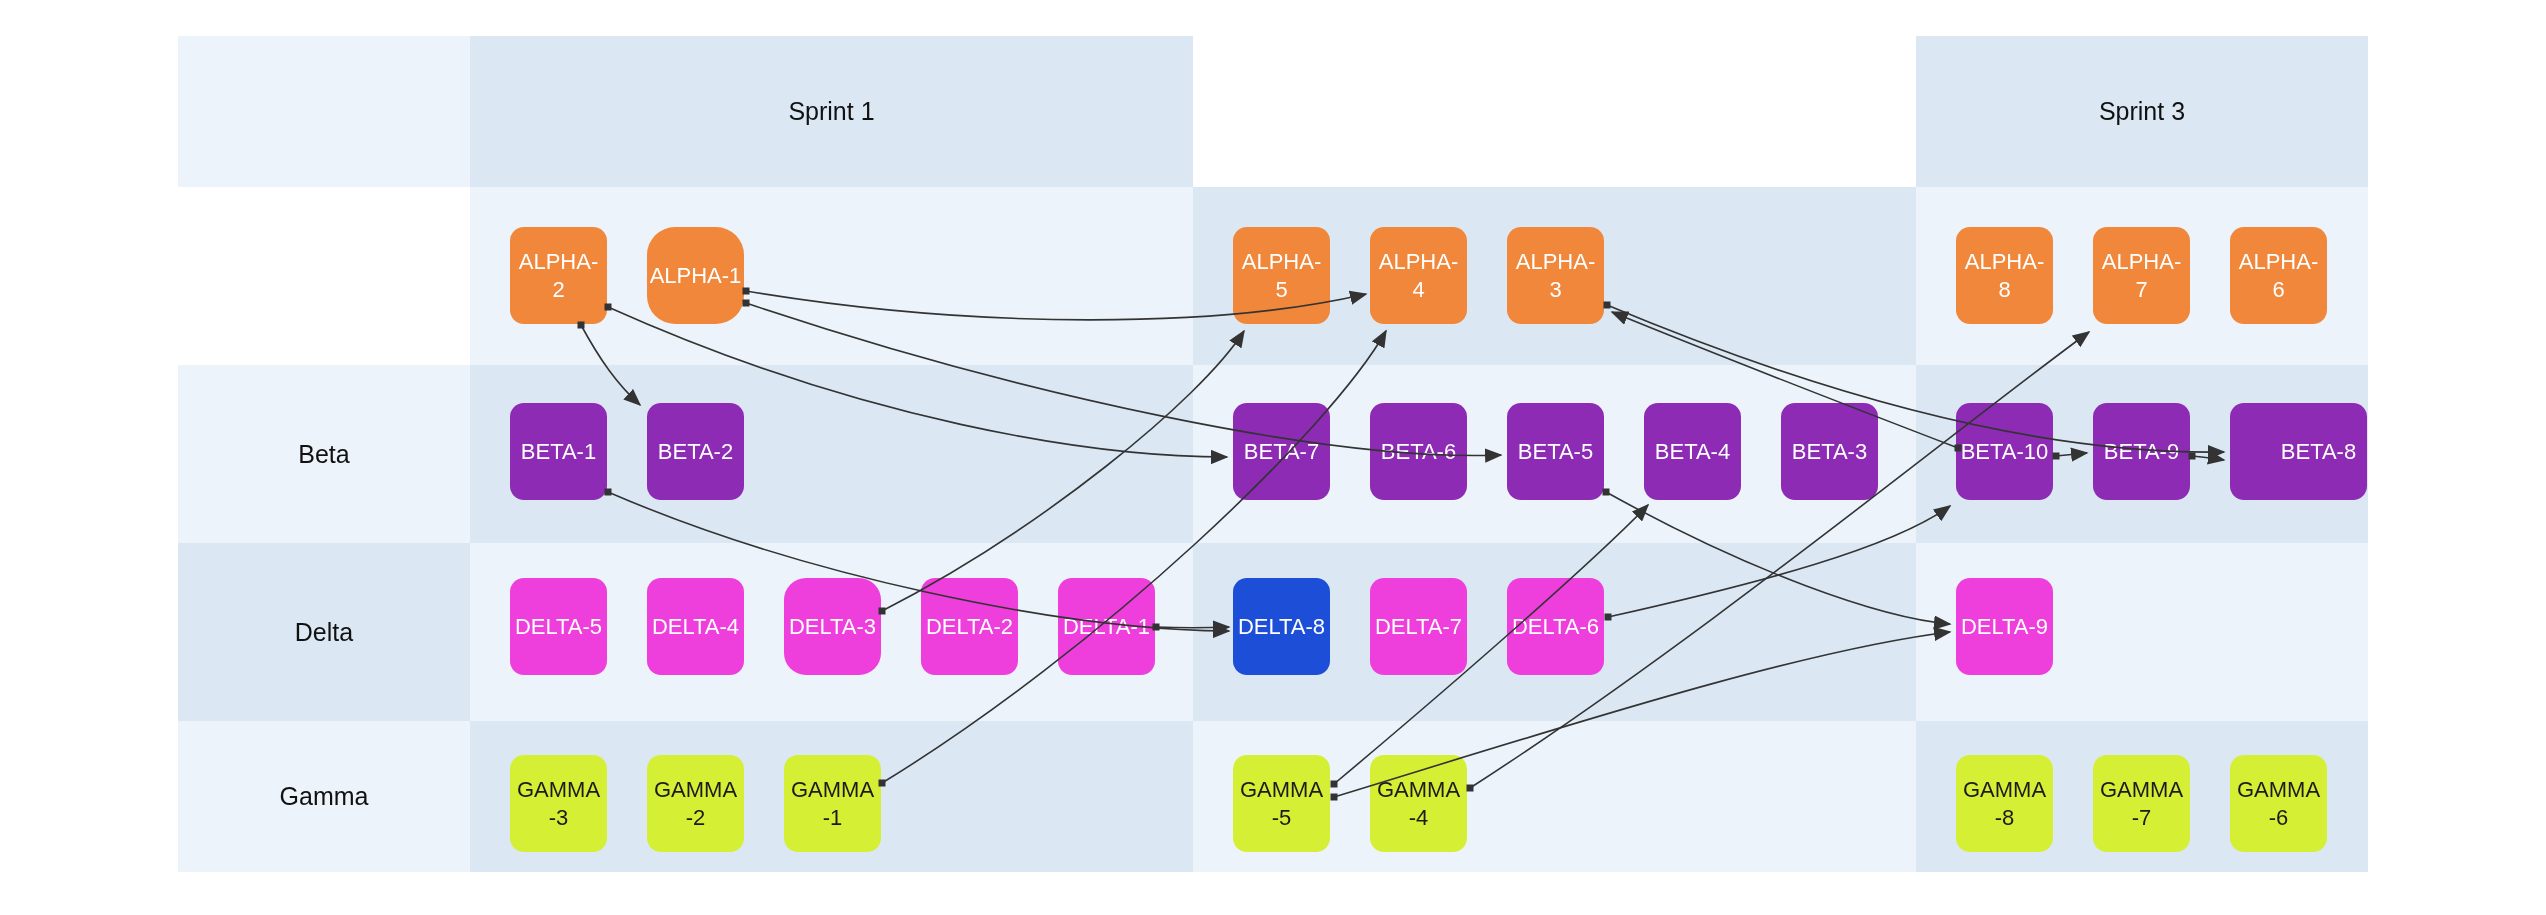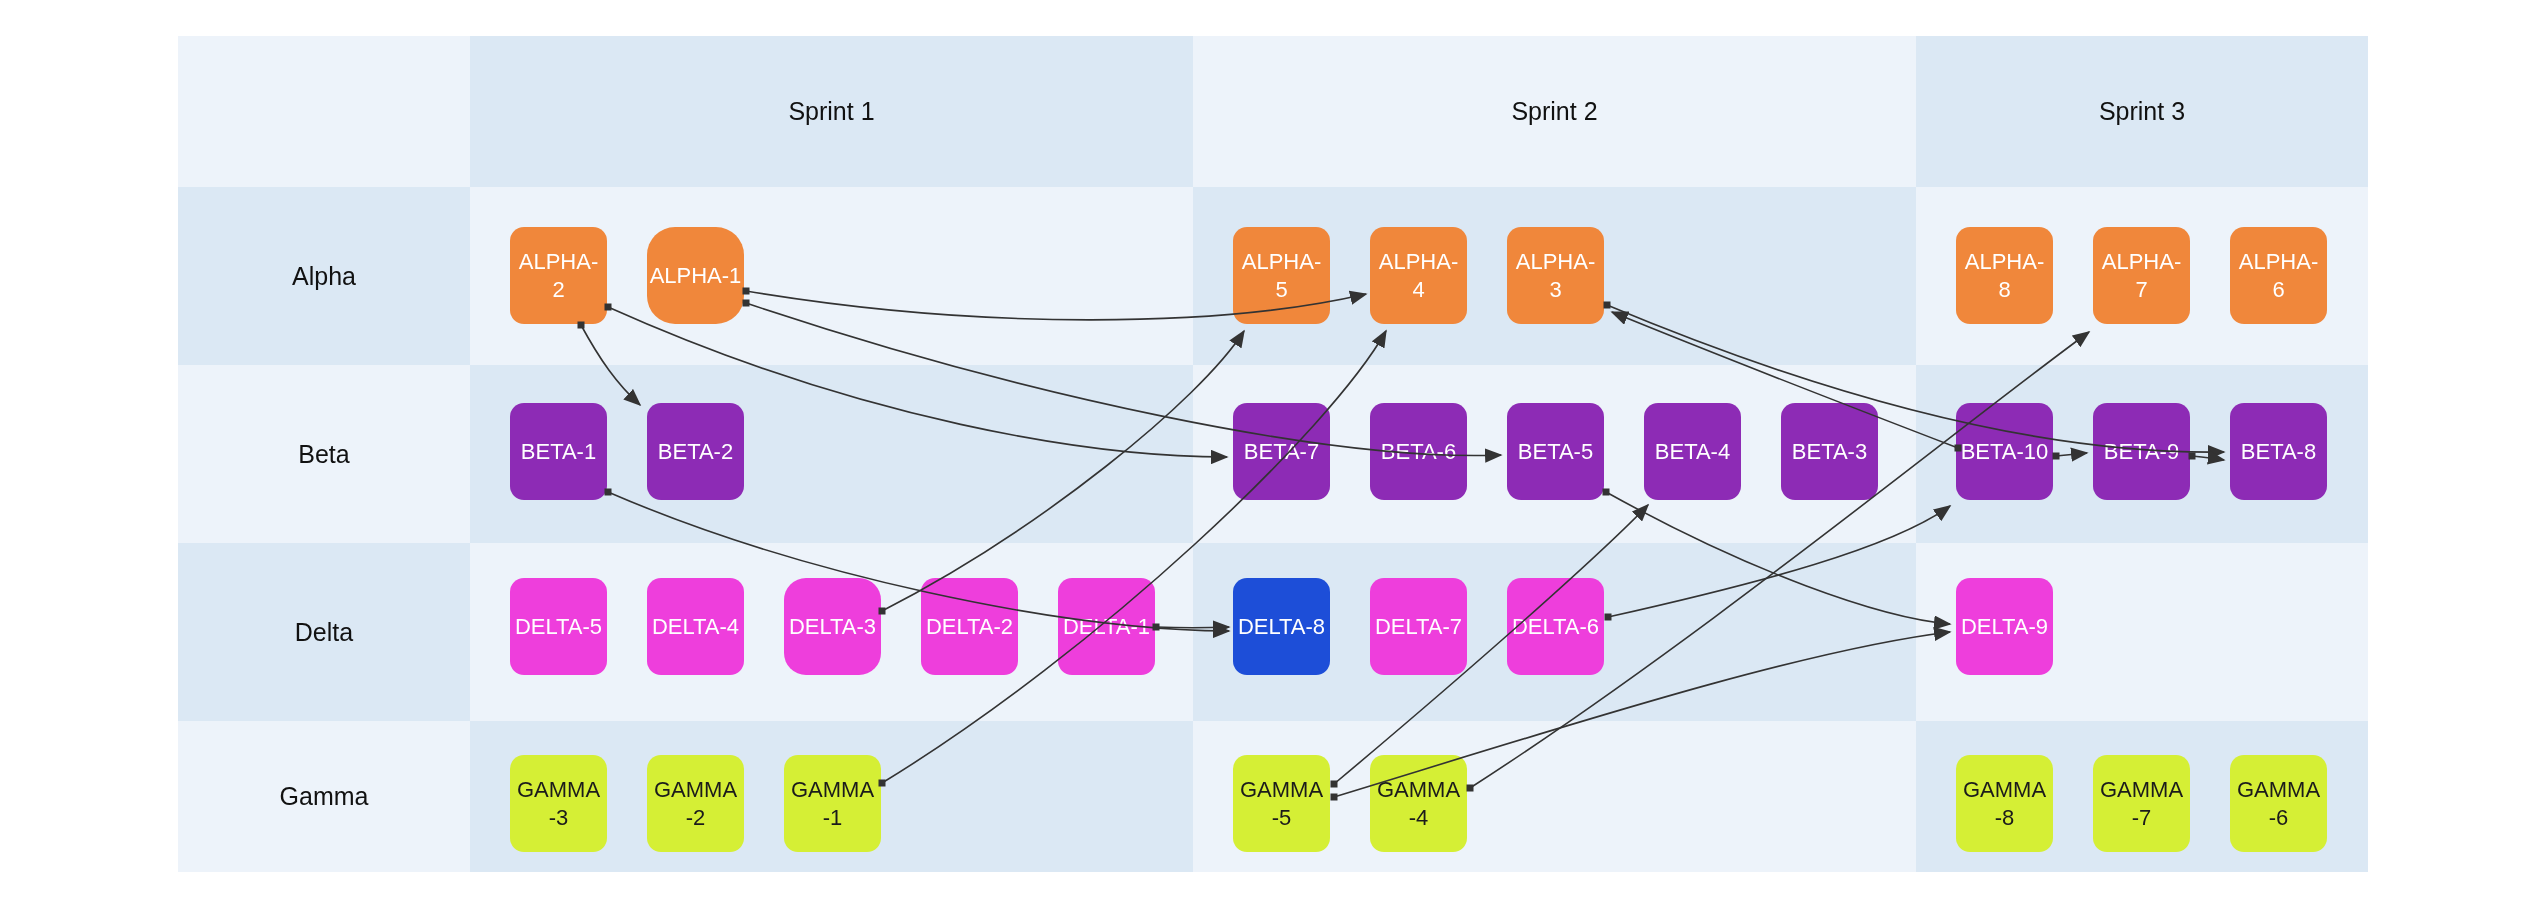--- a/index.html
+++ b/index.html
@@ -22,30 +22,24 @@
 </style>
 </head>
 <body>
 
 <div class="board">
 
   <div class="cell light" style="left:0;top:0;width:292px;height:151px;"></div>
   <div class="cell dark" style="left:292px;top:0;width:723px;height:151px;">
     <span class="cell-text">Sprint 1</span>
   </div>
-  <div class="cell light" style="left:1015px;top:0;width:723px;height:151px;">
-    <span class="cell-text">Sprint 2</span>
-  </div>
   <div class="cell dark" style="left:1738px;top:0;width:452px;height:151px;">
     <span class="cell-text">Sprint 3</span>
   </div>
 
-  <div class="cell dark" style="left:0;top:151px;width:292px;height:178px;">
-    <span class="cell-text">Alpha</span>
-  </div>
   <div class="cell light" style="left:0;top:329px;width:292px;height:178px;">
     <span class="cell-text">Beta</span>
   </div>
   <div class="cell dark" style="left:0;top:507px;width:292px;height:178px;">
     <span class="cell-text">Delta</span>
   </div>
   <div class="cell light" style="left:0;top:685px;width:292px;height:151px;">
     <span class="cell-text">Gamma</span>
   </div>
 
@@ -115,21 +109,21 @@
       </div>
       <div class="card" style="left: 1603px; top: 367px; background: rgb(141, 43, 181); color: rgb(255, 255, 255);">
         <span>BETA-3</span>
       </div>
       <div class="card" style="left: 1778px; top: 367px; background: rgb(141, 43, 181); color: rgb(255, 255, 255);">
         <span>BETA-10</span>
       </div>
       <div class="card" style="left: 1915px; top: 367px; background: rgb(141, 43, 181); color: rgb(255, 255, 255);">
         <span>BETA-9</span>
       </div>
-      <div class="card" style="left: 2052px; top: 367px; background: rgb(141, 43, 181); color: rgb(255, 255, 255);">
+      <div class="card" style="left: 2052px; top: 367px; background: rgb(141, 43, 181); color: rgb(255, 255, 255); padding-left: 40px;">
         <span>BETA-8</span>
       </div>
       <div class="card" style="left: 332px; top: 542px; background: rgb(238, 62, 220); color: rgb(255, 255, 255);">
         <span>DELTA-5</span>
       </div>
       <div class="card" style="left: 469px; top: 542px; background: rgb(238, 62, 220); color: rgb(255, 255, 255);">
         <span>DELTA-4</span>
       </div>
       <div class="card" style="left: 606px; top: 542px; background: rgb(238, 62, 220); color: rgb(255, 255, 255); border-radius: 22px;">
         <span>DELTA-3</span>

